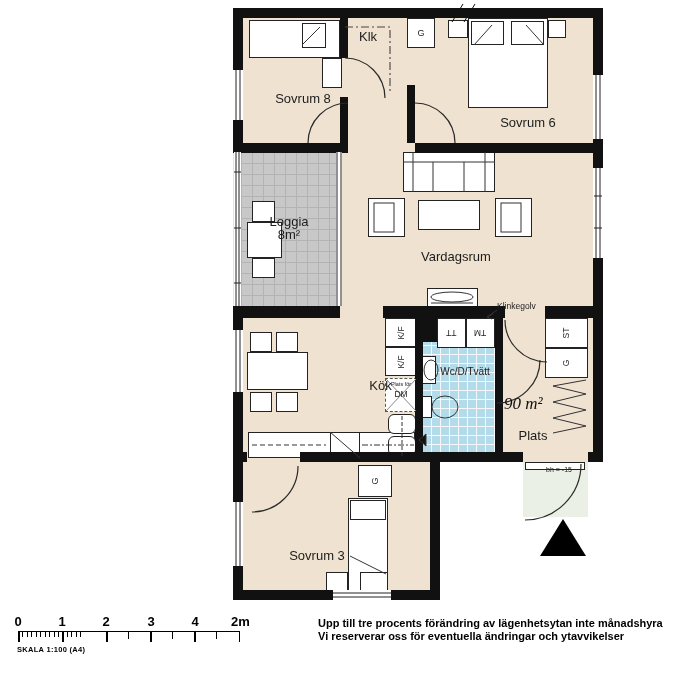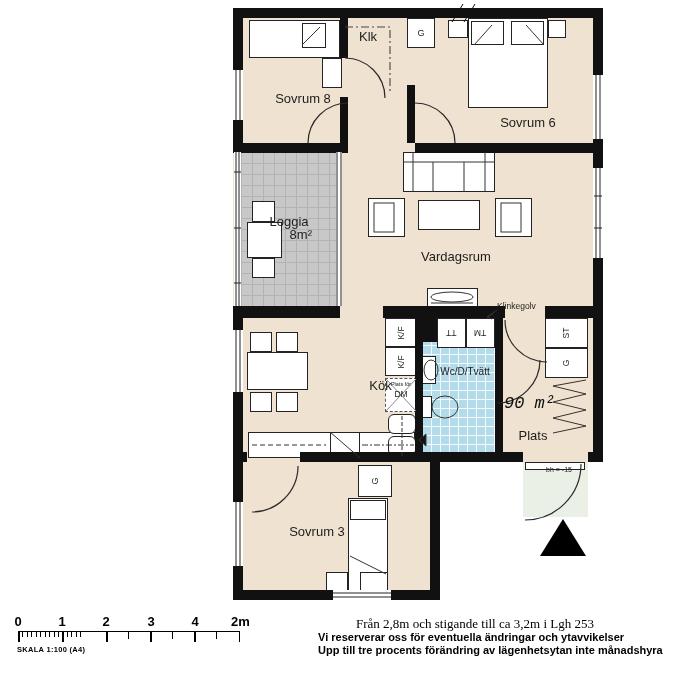--- a/index.html
+++ b/index.html
@@ -190,21 +190,21 @@
     <g stroke="#111" stroke-width="1" fill="none">
       <path d="M452,22L463,4 M464,22L475,4"></path>
     </g>
   </svg>
 
   <div class="lbl" style="left:258px;top:91px;width:90px;">Sovrum 8</div>
   <div class="lbl" style="left:348px;top:29px;width:40px;">Klk</div>
   <div class="boxlbl" style="left:407px;top:18px;width:28px;height:30px;font-size:9px;">G</div>
   <div class="lbl" style="left:483px;top:115px;width:90px;">Sovrum 6</div>
   <div class="lbl" style="left:266px;top:214px;width:46px;text-align:center;">Loggia</div>
-  <div class="lbl" style="left:266px;top:227px;width:46px;text-align:right;">8m²</div>
+  <div class="lbl" style="left:266px;top:227px;width:46px;text-align:center;">8m²</div>
   <div class="lbl" style="left:406px;top:249px;width:100px;">Vardagsrum</div>
   <div class="lbl" style="left:497px;top:301px;font-size:8.5px;font-weight:400;">Klinkegolv</div>
   <div class="lbl" style="left:358px;top:378px;width:45px;">Kök</div>
   <div class="boxlbl" style="left:385px;top:318px;width:32px;height:29px;">
       <span class="rot-ccw">K/F</span>
     </div>
   <div class="boxlbl" style="left:385px;top:347px;width:32px;height:29px;">
       <span class="rot-ccw">K/F</span>
     </div>
   <div class="boxlbl tiny" style="left:385px;top:380px;width:32px;height:8px;font-size:5.5px;">Plats för</div>
@@ -215,27 +215,27 @@
   <div class="boxlbl" style="left:466px;top:318px;width:29px;height:30px;">
       <span class="rot-180">TM</span>
     </div>
   <div class="lbl" style="left:430px;top:366px;width:70px;font-size:10px;">Wc/D/Tvätt</div>
   <div class="boxlbl" style="left:545px;top:318px;width:43px;height:30px;">
       <span class="rot-ccw">ST</span>
     </div>
   <div class="boxlbl" style="left:545px;top:348px;width:43px;height:30px;">
       <span class="rot-ccw">G</span>
     </div>
-  <div class="lbl area" style="left:504px;top:394px;width:56px;text-align:left;font-family:Liberation Mono, monospace;">90 m²</div>
+  <div class="lbl area" style="left:504px;top:394px;width:56px;text-align:left;">90 m²</div>
   <div class="lbl" style="left:508px;top:428px;width:50px;">Plats</div>
   <div class="lbl tiny" style="left:536px;top:466px;width:46px;font-weight:400;">bh = -15</div>
   <div class="boxlbl" style="left:358px;top:465px;width:34px;height:32px;font-size:9px;">
       <span class="rot-ccw">G</span>
     </div>
-  <div class="lbl" style="left:272px;top:524px;width:90px;">Sovrum 3</div>
+  <div class="lbl" style="left:272px;top:548px;width:90px;">Sovrum 3</div>
 
   <div>
     <div class="scale-num" style="left:11px;top:614px;width:14px;">0</div>
     <div class="scale-num" style="left:55px;top:614px;width:14px;">1</div>
     <div class="scale-num" style="left:99px;top:614px;width:14px;">2</div>
     <div class="scale-num" style="left:144px;top:614px;width:14px;">3</div>
     <div class="scale-num" style="left:188px;top:614px;width:14px;">4</div>
     <div class="scale-num" style="left:231px;top:614px;width:24px;text-align:left;">2m</div>
     <div class="ruler-base" style="left:18px;top:631px;width:222px;height:1.4px;"></div>
     <div class="ruler-fine" style="left:18px;top:631px;width:67px;height:6px;"></div>
@@ -245,18 +245,17 @@
     <div class="tick" style="left:150px;top:631px;width:1.5px;height:11px;"></div>
     <div class="tick" style="left:194px;top:631px;width:1.5px;height:11px;"></div>
     <div class="tick" style="left:238.5px;top:631px;width:1.5px;height:11px;"></div>
     <div class="tick" style="left:128px;top:631px;width:1px;height:8px;"></div>
     <div class="tick" style="left:172px;top:631px;width:1px;height:8px;"></div>
     <div class="tick" style="left:216px;top:631px;width:1px;height:8px;"></div>
     <div class="skala" style="left:17px;top:645px;">SKALA 1:100  (A4)</div>
   </div>
 
   <div class="notes">
-    <div class="n2">Från 2,8m och stigande till ca 3,2m i Lgh 253</div>
+    <div class="n3">Upp till tre procents förändring av lägenhetsytan inte  månadshyra</div>
     <div class="n3">Vi reserverar oss för eventuella ändringar och ytavvikelser</div>
-    <div class="n3">Upp till tre procents förändring av lägenhetsytan inte  månadshyra</div>
   </div>
 
 </div>
 
 </body></html>

